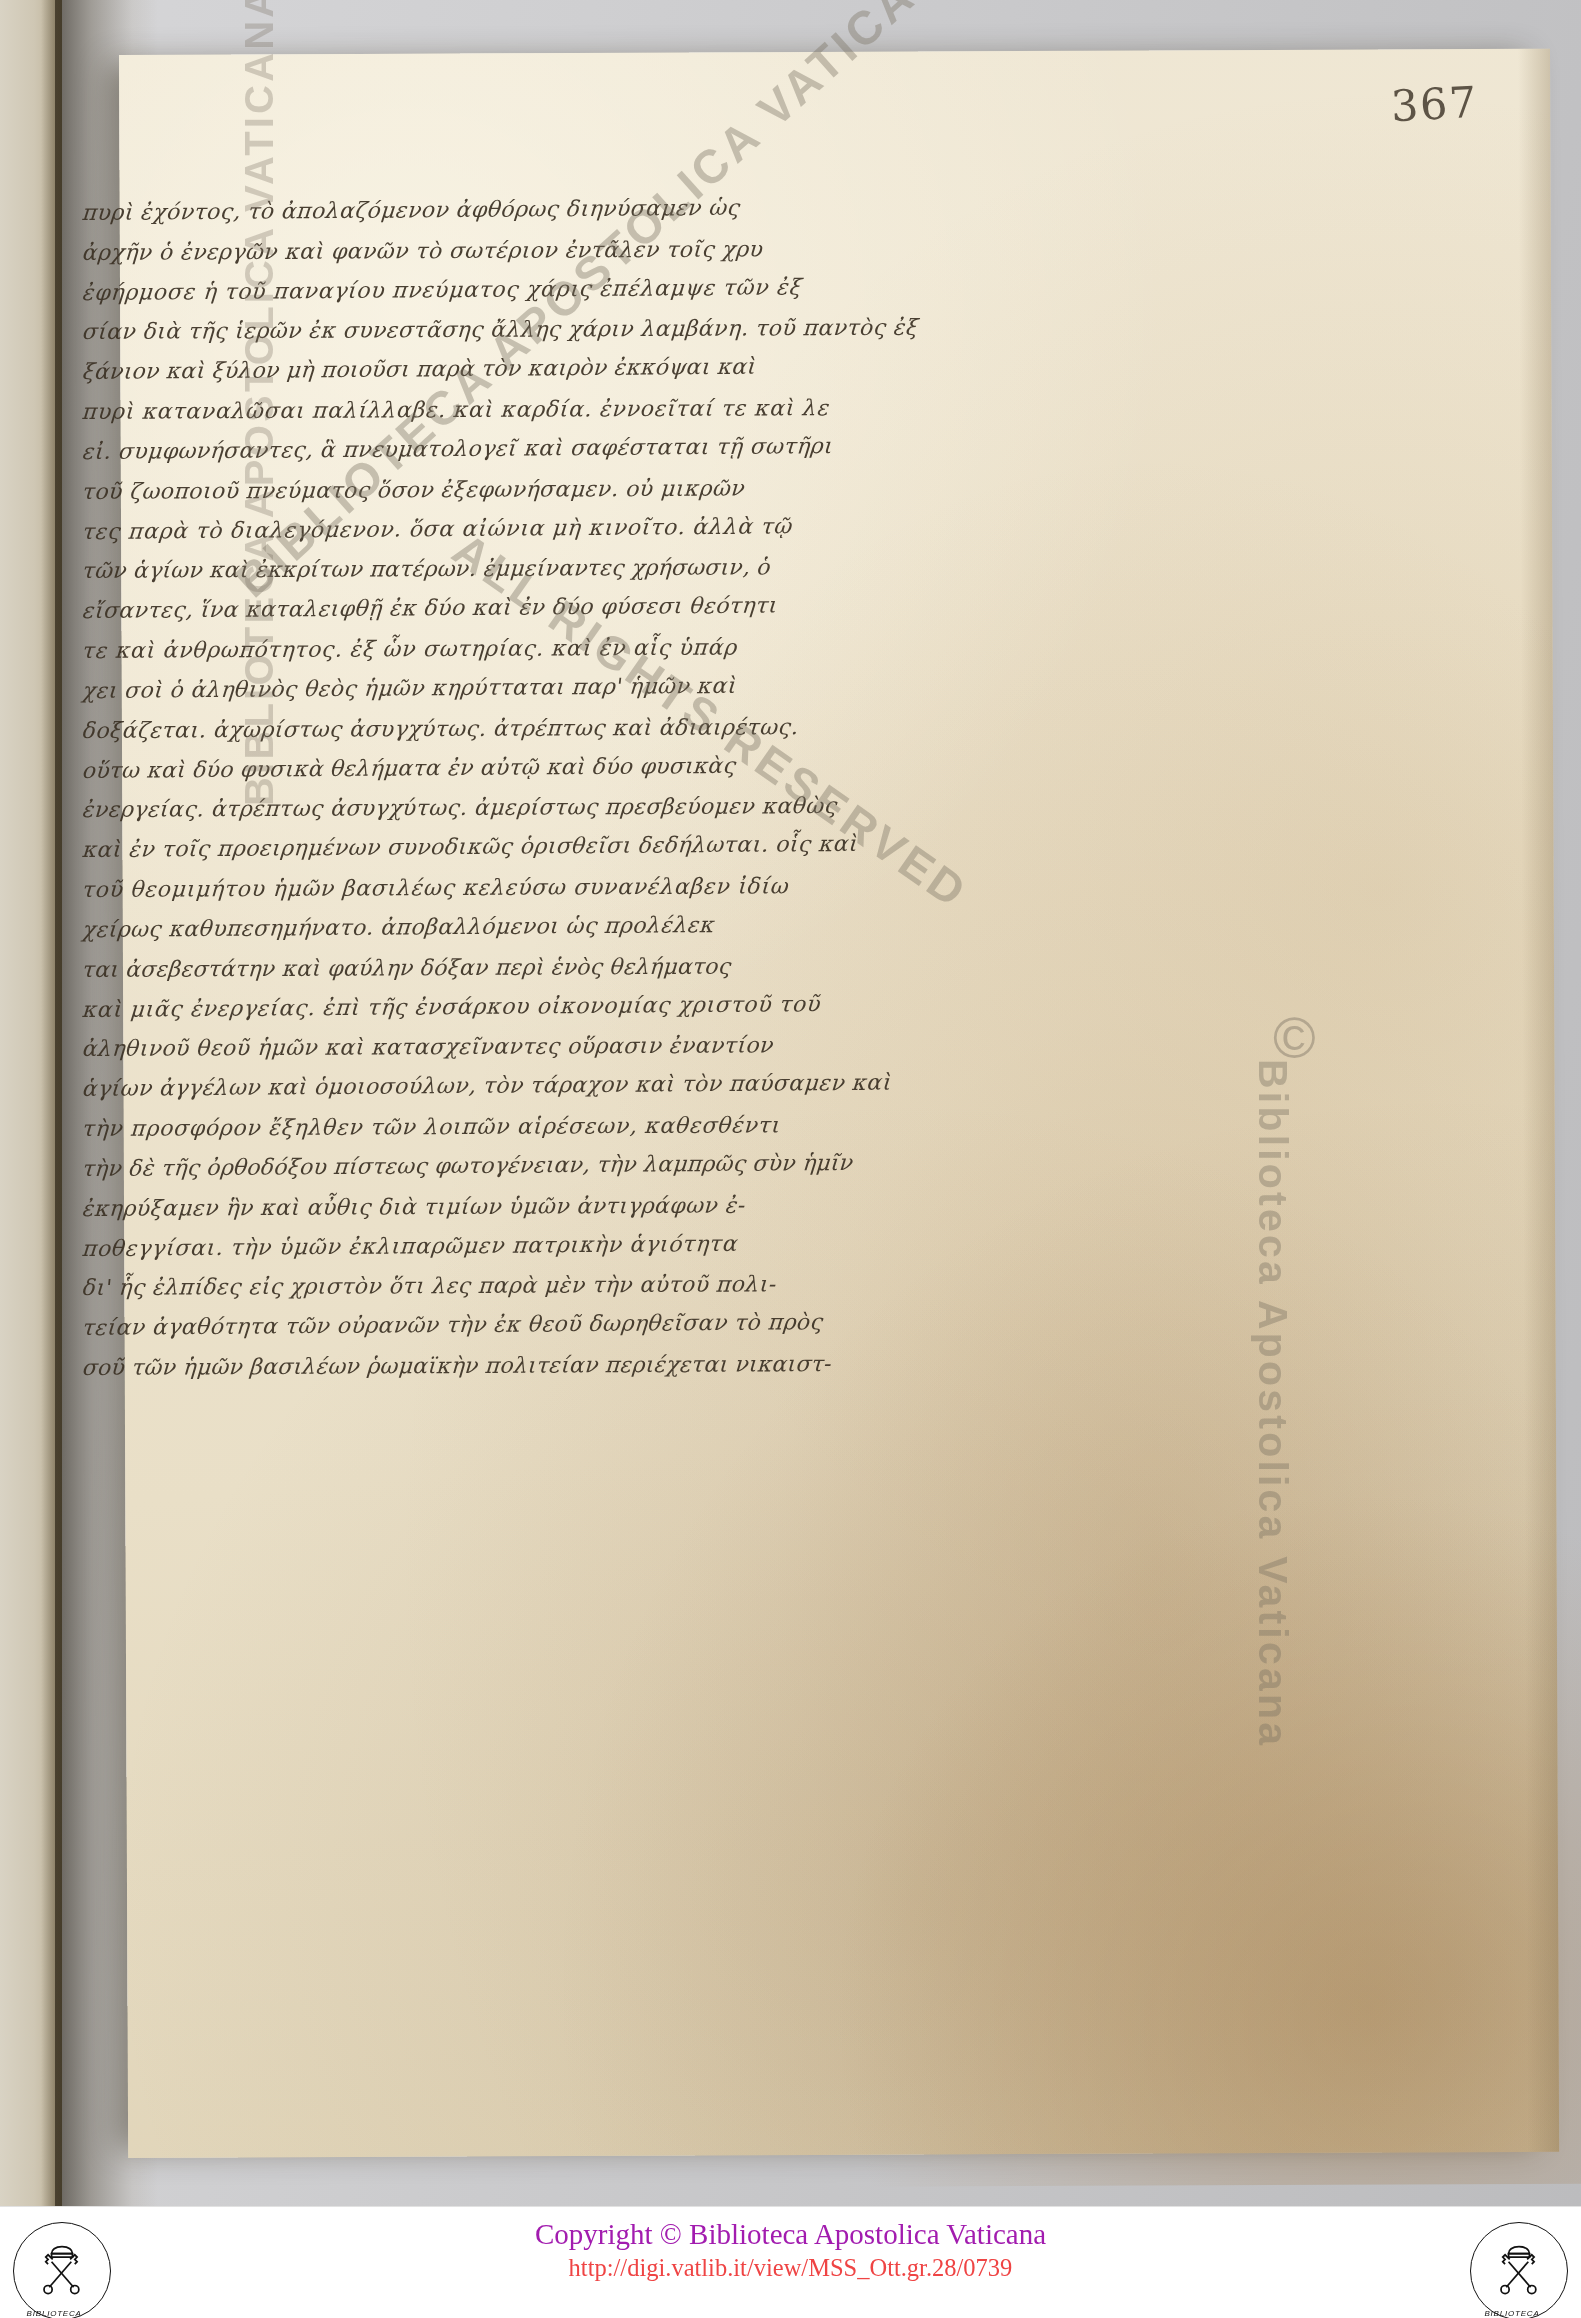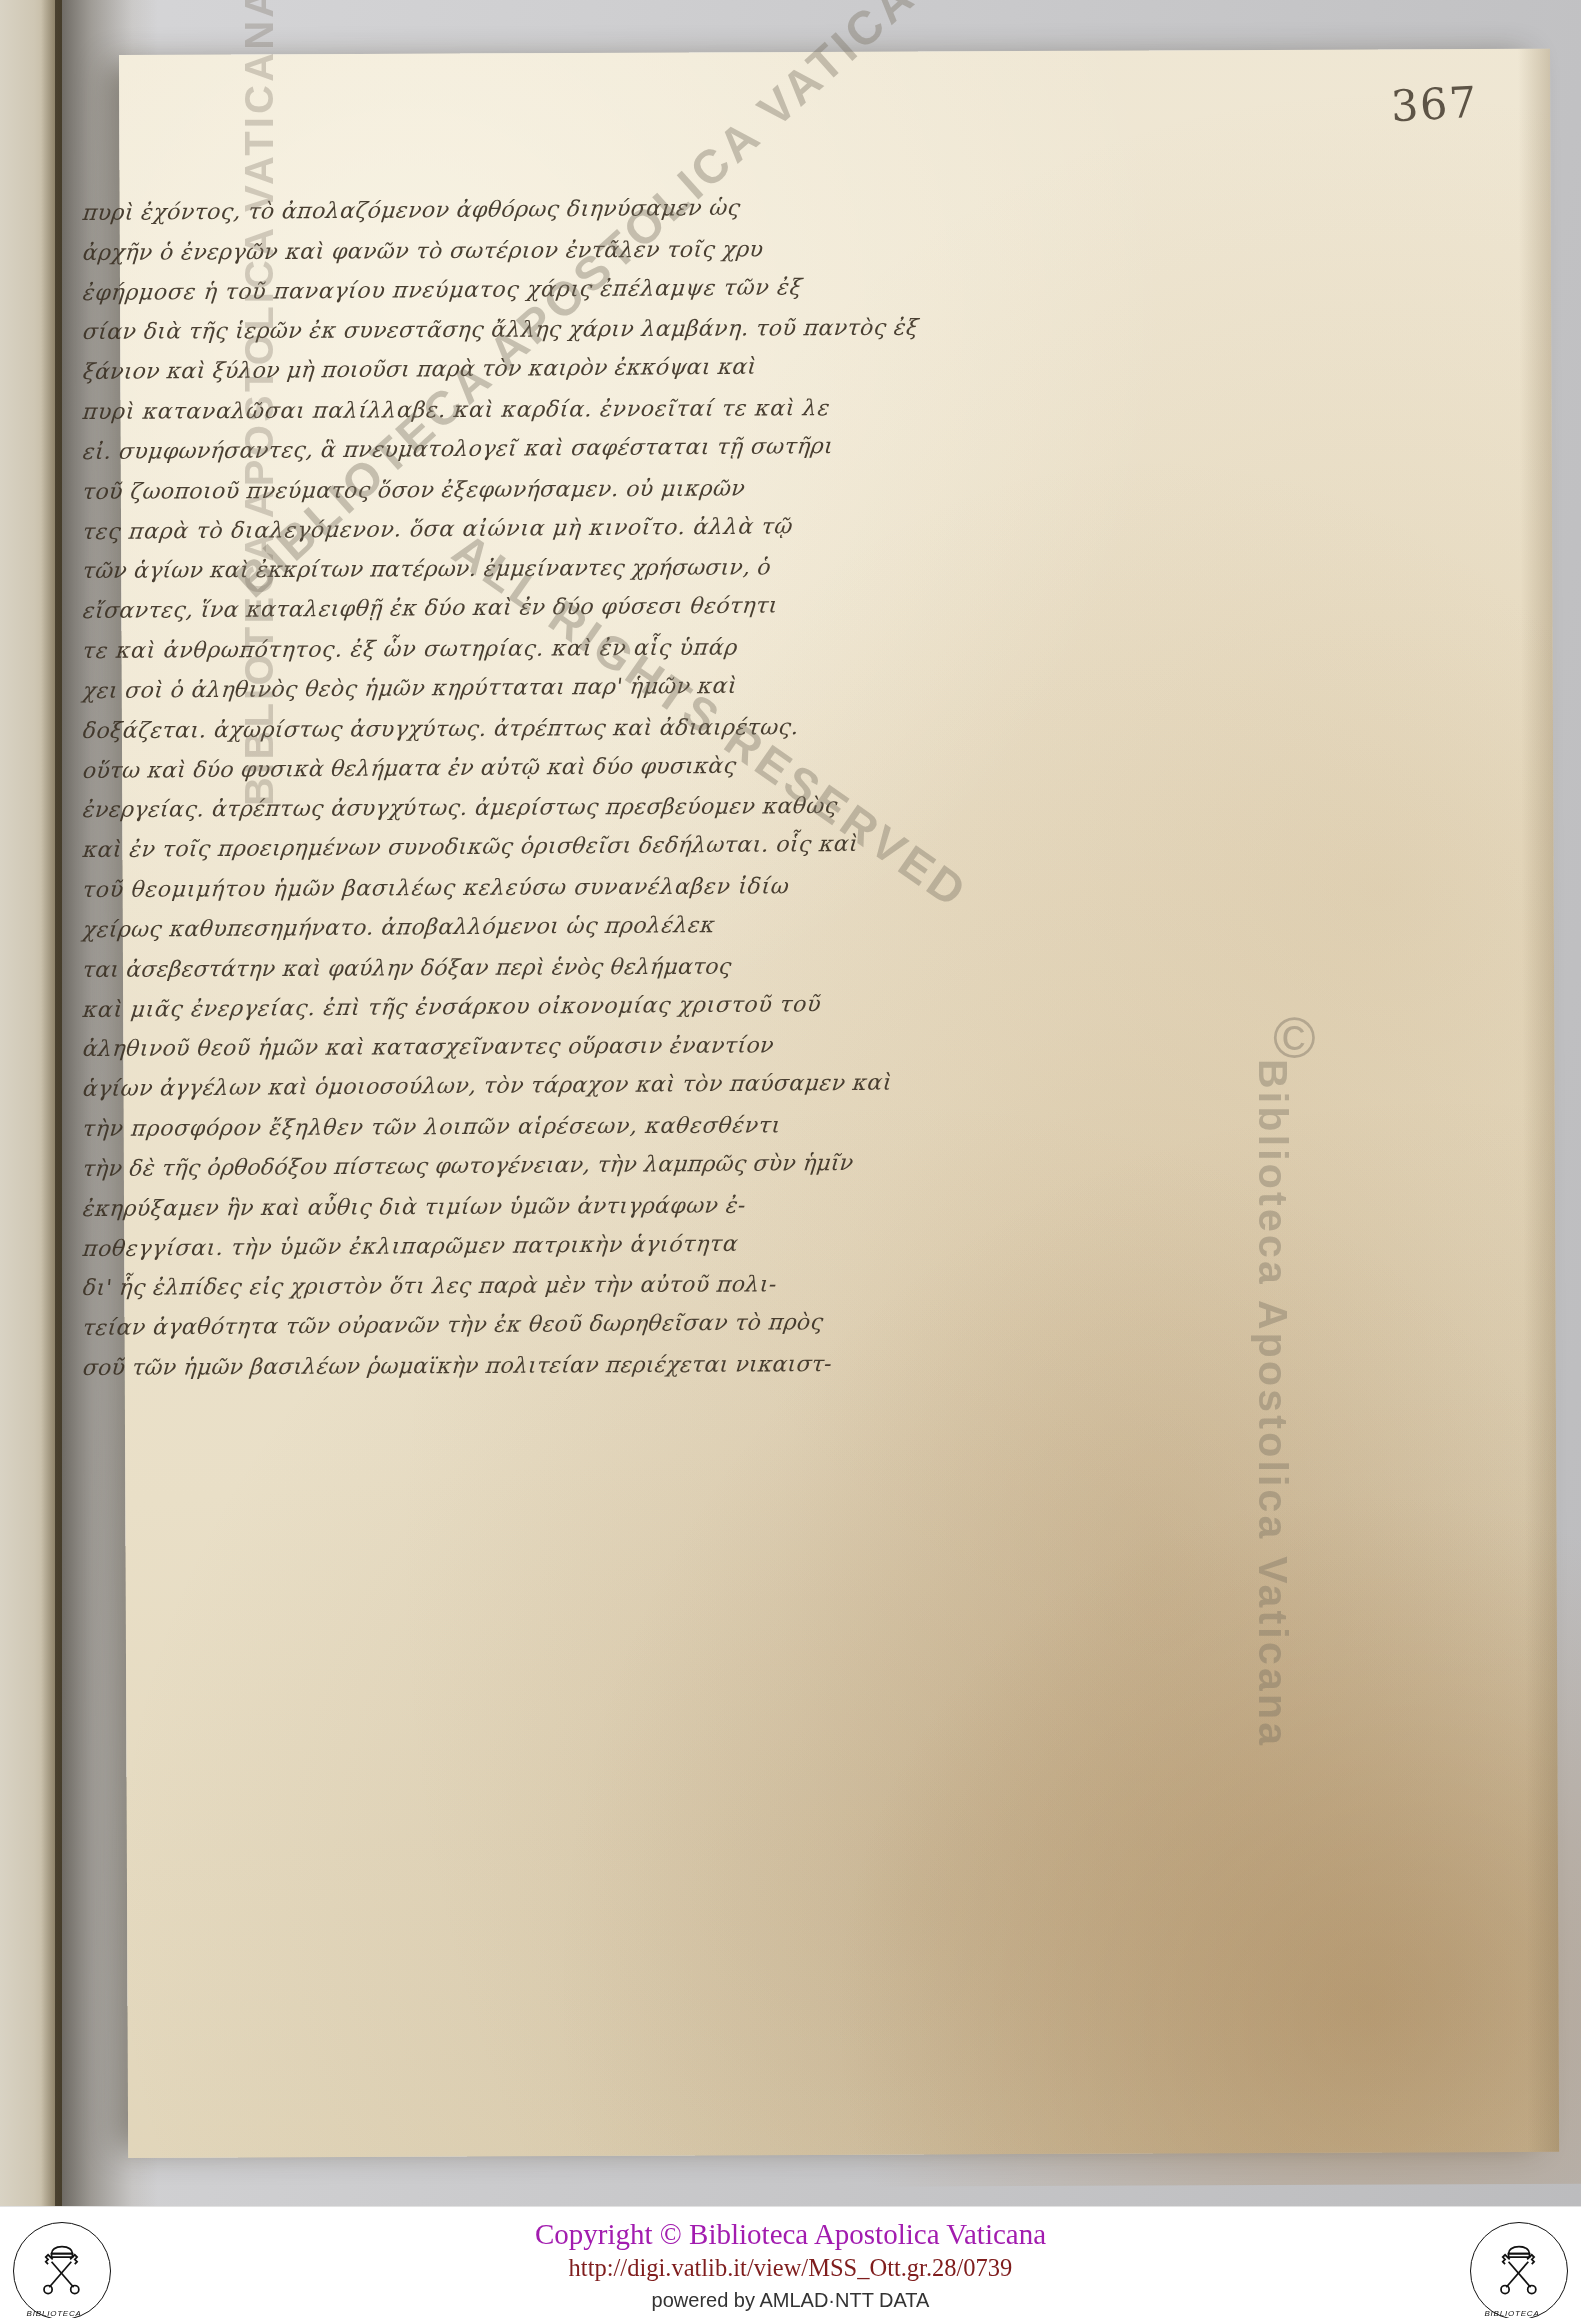--- a/index.html
+++ b/index.html
@@ -210,21 +210,21 @@
     text-align: center;
   }
   #footer-title {
     font-size: 29px;
     color: #a21caf;
     font-family: "Liberation Serif", serif;
     line-height: 1.2;
   }
   #footer-url {
     font-size: 24.5px;
-    color: #7f1d1d;
+    color: #ef4444;
     font-family: "Liberation Serif", serif;
     line-height: 1.35;
     text-decoration: none;
   }
   #footer-powered {
     font-size: 20px;
     color: #333333;
     font-family: "Liberation Sans", sans-serif;
     line-height: 1.6;
   }
@@ -344,21 +344,20 @@
       </g>
     </svg>
     <div class="seal-text">
       <span style="transform: rotate(0deg) translate(-35px, 38px); font-size:8px; letter-spacing:0.8px;">BIBLIOTECA APOSTOLICA</span>
     </div>
   </div>
 
   <div id="footer-center">
     <div id="footer-title">Copyright © Biblioteca Apostolica Vaticana</div>
     <a id="footer-url" href="#">http://digi.vatlib.it/view/MSS_Ott.gr.28/0739</a>
-    <div id="footer-powered">powered by AMLAD·NTT DATA</div>
   </div>
 
   <div class="seal" id="seal-right">
     <div class="seal-ring"></div>
     <svg class="seal-emblem" viewBox="0 0 100 100">
       <g stroke="#111" stroke-width="3" fill="none">
         <path d="M28 78 L66 34"></path>
         <path d="M70 78 L32 34"></path>
         <circle cx="26" cy="82" r="7"></circle>
         <circle cx="72" cy="82" r="7"></circle>

